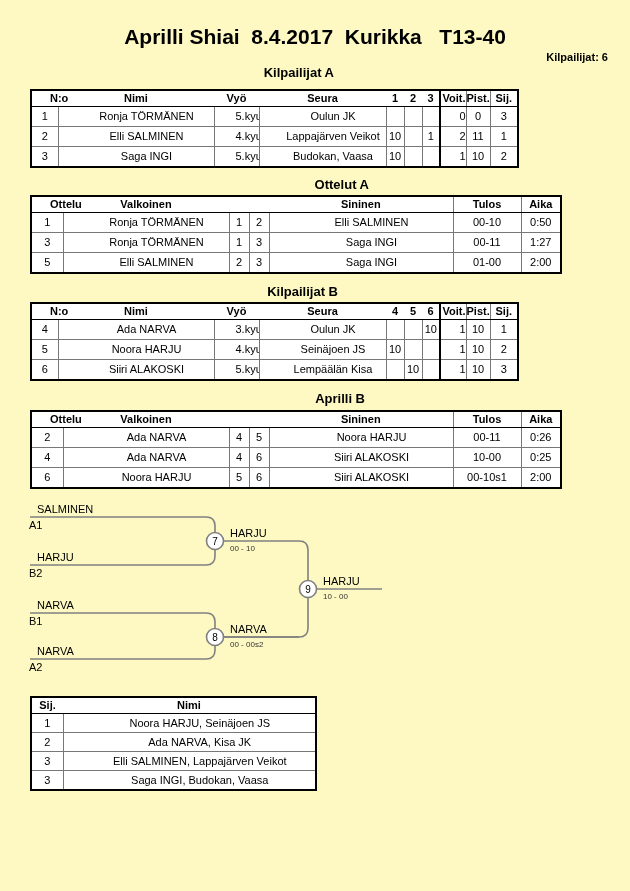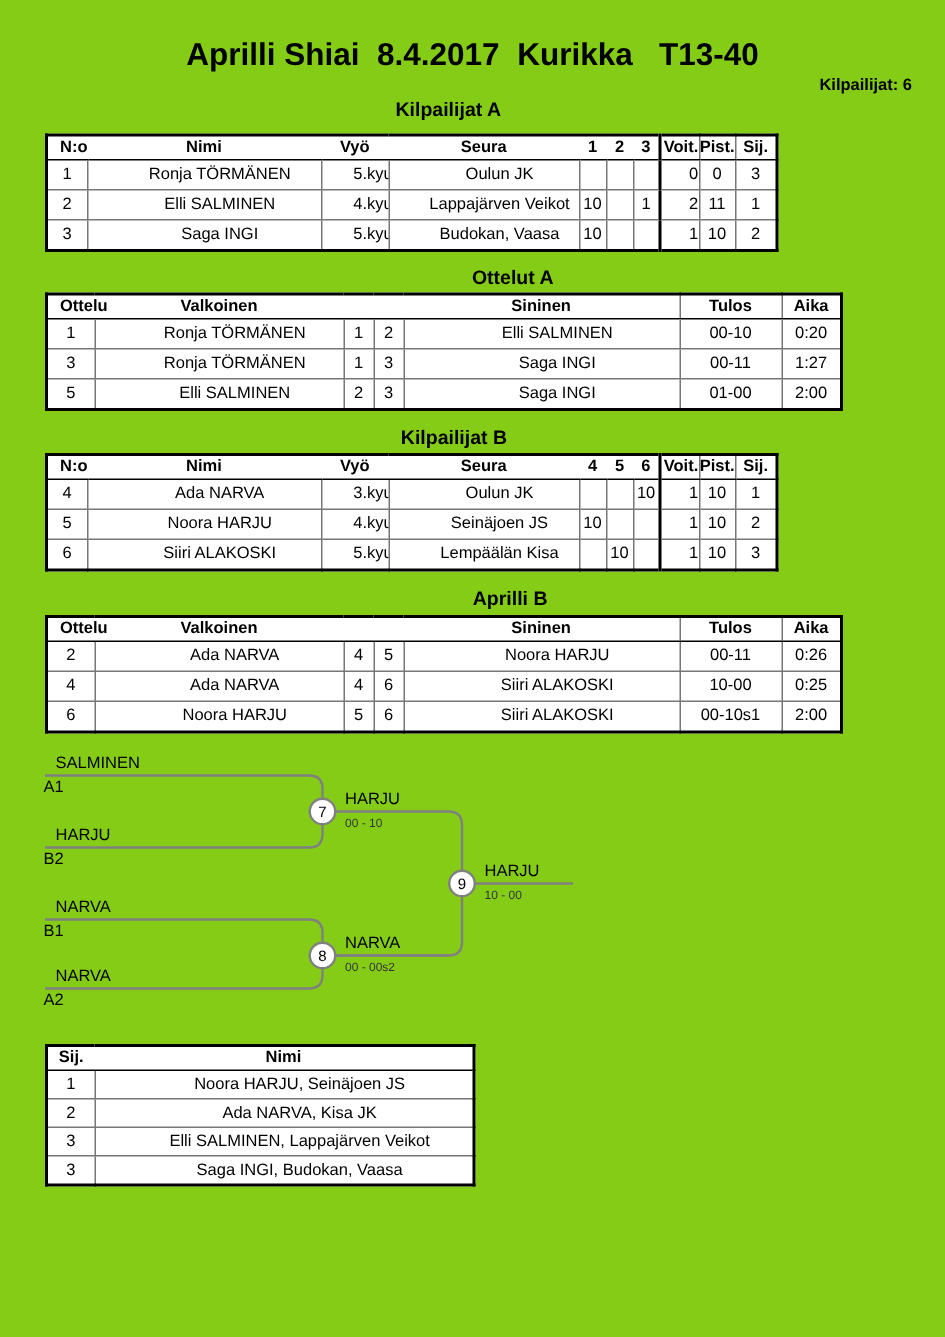--- a/index.html
+++ b/index.html
@@ -1,32 +1,32 @@
 <!DOCTYPE html>
 <html><head>
 <meta charset="utf-8">
 <style>
   html,body{margin:0;padding:0;background:#fff;}
-  .page{position:relative;width:630px;height:891px;background:#84cc16;overflow:hidden;
+  .page{position:relative;width:630px;height:891px;background:#fef9c3;overflow:hidden;
         font-family:"Liberation Sans", sans-serif;color:#000;}
   .page-title{position:absolute;left:0;top:25px;width:630px;text-align:center;
         font-size:21px;font-weight:bold;white-space:pre;}
   .competitors{position:absolute;left:470px;top:51px;width:138px;text-align:right;
         font-size:11px;font-weight:bold;}
   .sec-title{position:absolute;width:200px;text-align:right;font-size:13px;font-weight:bold;}
   table{position:absolute;border-collapse:collapse;table-layout:fixed;background:#fff;
         border:2px solid #000;}
   th{font-size:11px;font-weight:bold;height:15px;line-height:15px;padding:0;
         border:none;border-bottom:1px solid #000;white-space:nowrap;overflow:visible;}
   td{font-size:11px;height:19px;line-height:19px;padding:0;border:1px solid #777;
         white-space:nowrap;overflow:hidden;}
   .res td{height:18px;line-height:18px;}
   .l{text-align:center;padding-left:21px;}
   .c{text-align:center;}
-  .hl{text-align:left;padding-left:8px;}
+  .hl{text-align:left;padding-left:18px;}
   th.hv{border-left:1px solid #777;text-align:center;}
   .sep{border-left:2px solid #000 !important;text-align:right;}
   .bk{position:absolute;font-size:11px;white-space:nowrap;}
   .bk-seed{position:absolute;font-size:11px;white-space:nowrap;}
   .bk-score{position:absolute;font-size:8px;color:#333;white-space:nowrap;}
   svg{position:absolute;}
   svg text{font-family:"Liberation Sans", sans-serif;font-size:10px;fill:#000;}
 </style>
 </head>
 <body>
@@ -127,21 +127,21 @@
       </tr>
     </thead>
     <tbody>
       <tr>
         <td class="c">1</td>
         <td class="l">Ronja TÖRMÄNEN</td>
         <td class="c">1</td>
         <td class="c">2</td>
         <td class="l">Elli SALMINEN</td>
         <td class="c">00-10</td>
-        <td class="c">0:20</td>
+        <td class="c">0:50</td>
       </tr>
       <tr>
         <td class="c">3</td>
         <td class="l">Ronja TÖRMÄNEN</td>
         <td class="c">1</td>
         <td class="c">3</td>
         <td class="l">Saga INGI</td>
         <td class="c">00-11</td>
         <td class="c">1:27</td>
       </tr>

